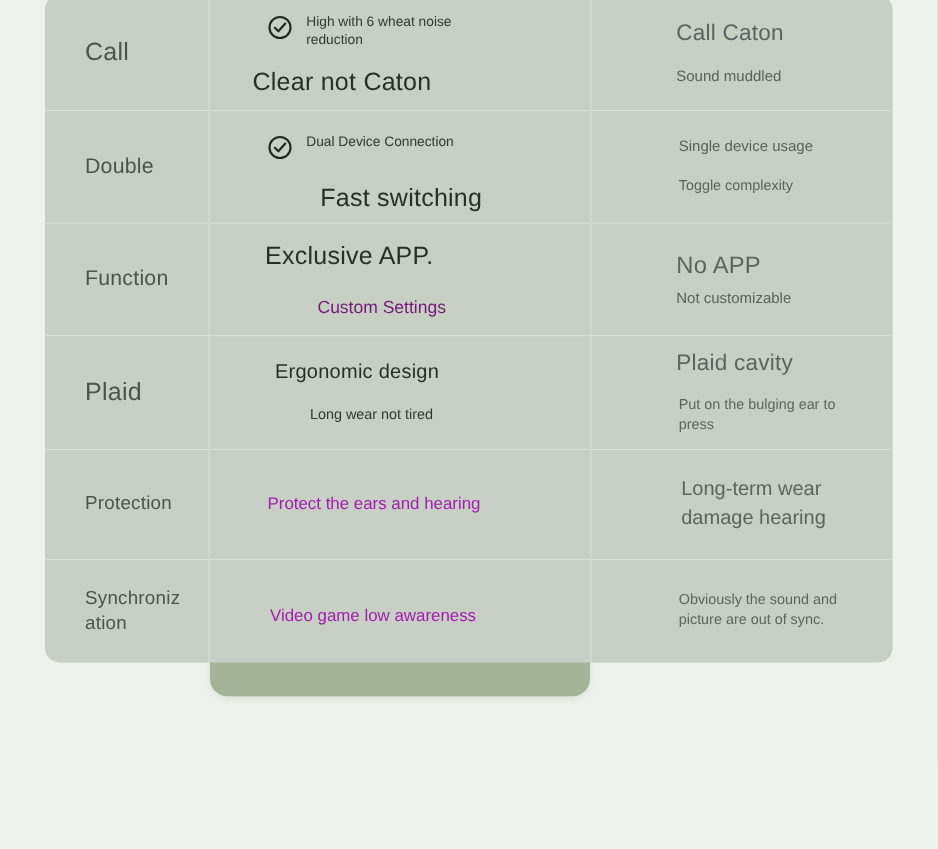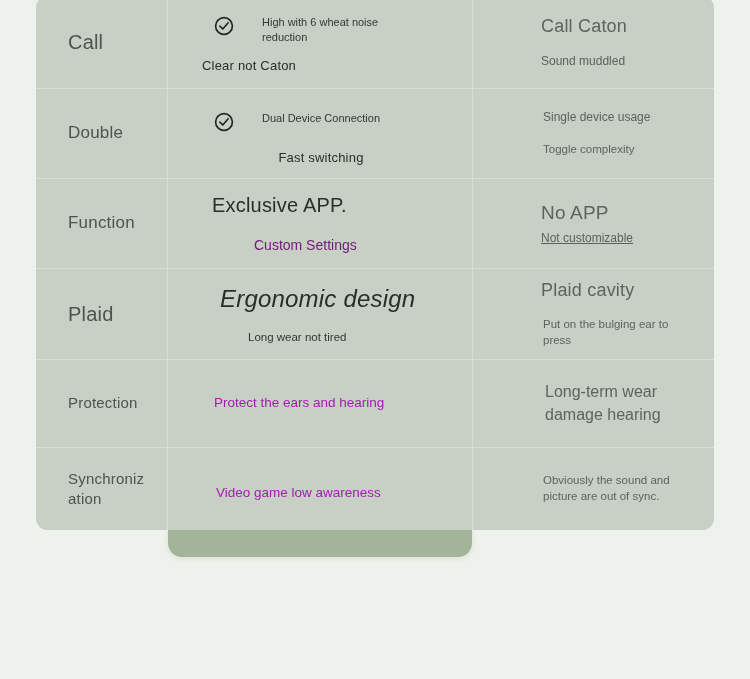--- a/index.html
+++ b/index.html
@@ -103,21 +103,21 @@
     color: #4b5550;
     line-height: 1.35;
     letter-spacing: .2px;
     max-width: 84px;
     word-break: break-all;
   }
   .feature-label.lg { font-size: 20px; word-break: normal; }
   .feature-label.md { font-size: 17px; word-break: normal; }
 
   .ours-headline {
-    font-size: 13px;
+    font-size: 20px;
     color: #25302a;
     line-height: 1.3;
     letter-spacing: .2px;
   }
   .ours-sub {
     font-size: 11px;
     color: #2f3a33;
     line-height: 1.28;
   }
   .ours-mid {
@@ -145,21 +145,21 @@
   .theirs-body {
     font-size: 11.5px;
     color: #5b6560;
     line-height: 1.38;
   }
 
   
   .check-line {
     display: flex;
     align-items: flex-start;
-    gap: 28px;
+    gap: 11px;
     align-self: flex-start;
   }
   .check-icon {
     flex: 0 0 auto;
     width: 20px;
     height: 20px;
     margin-top: 1px;
   }
   .check-icon svg { display: block; }
 
@@ -178,21 +178,21 @@
   .r4-sub       { align-self: flex-start; margin-left: 80px; margin-top: 16px; }
 
   .r5-body      { align-self: flex-start; margin-left: 46px; }
   .r6-body      { align-self: flex-start; margin-left: 48px; margin-top: 8px; }
 
   .t1-head { margin-left: 32px; }
   .t1-sub  { margin-left: 32px; margin-top: 15px; text-align: center; }
   .t2-sub  { margin-left: 34px; }
   .t2-sub2 { margin-left: 34px; margin-top: 16px; }
   .t3-head { margin-left: 32px; }
-  .t3-sub  { margin-left: 32px; margin-top: 4px; text-decoration: underline; }
+  .t3-sub  { margin-left: 32px; margin-top: 4px; }
   .t4-head { margin-left: 32px; }
   .t4-body { margin-left: 34px; margin-top: 14px; max-width: 140px; }
   .t5-body { margin-left: 36px; font-size: 16px; }
   .t6-body { margin-left: 34px; max-width: 175px; }
 </style>
 </head>
 <body>
 
 <div id="comparison-stage">
 
@@ -257,21 +257,21 @@
           <div class="theirs-headline t3-head" style="font-size:19px;">No APP</div>
           <div class="theirs-sub t3-sub">Not customizable</div>
         </div>
       </div>
 
       <div class="cmp-row" style="height:91px;">
         <div class="cell col-feature">
           <div class="feature-label lg">Plaid</div>
         </div>
         <div class="cell col-ours">
-          <div class="ours-headline r4-headline" style="font-size:24px;font-style:italic;">Ergonomic design</div>
+          <div class="ours-headline r4-headline" style="font-size:16px;">Ergonomic design</div>
           <div class="ours-sub r4-sub" style="font-size:11.5px;">Long wear not tired</div>
         </div>
         <div class="cell col-theirs">
           <div class="theirs-headline t4-head">Plaid cavity</div>
           <div class="theirs-body t4-body">Put on the bulging ear to press</div>
         </div>
       </div>
 
       <div class="cmp-row" style="height:88px;">
         <div class="cell col-feature">

